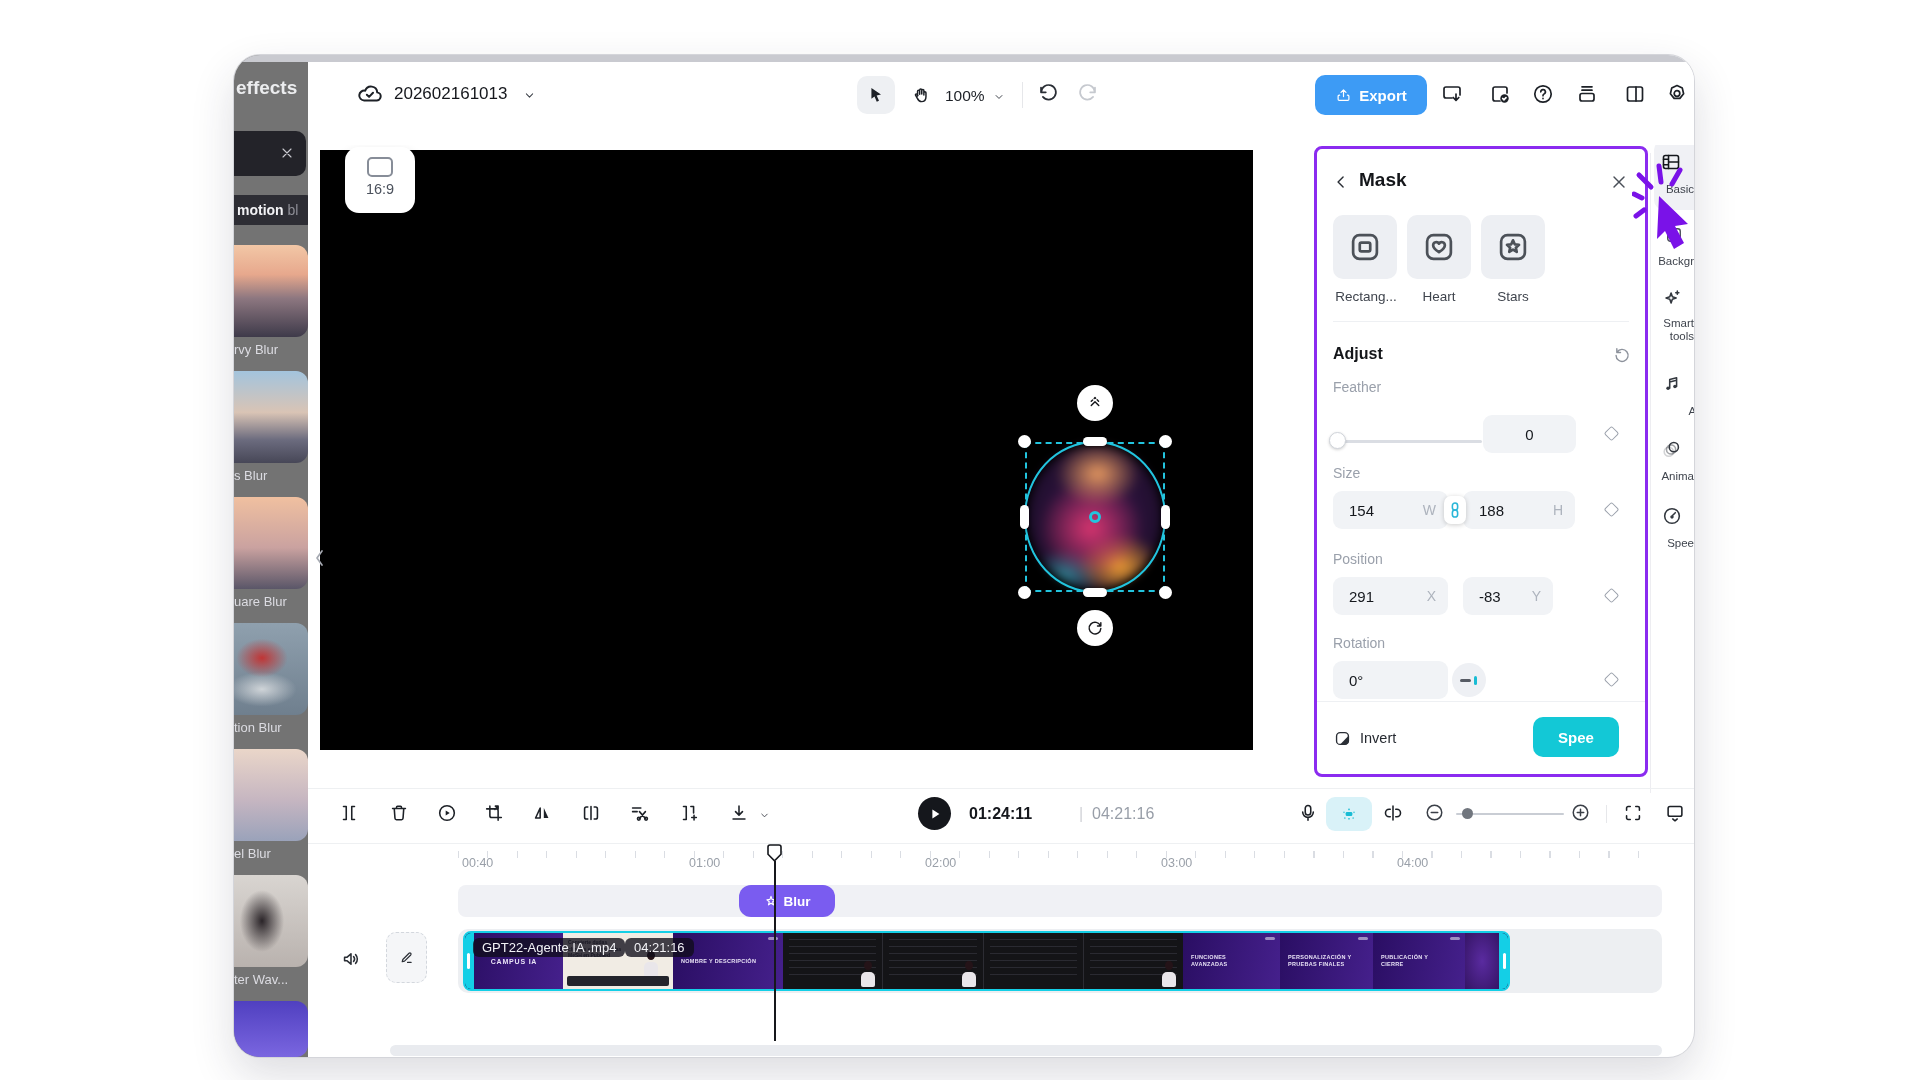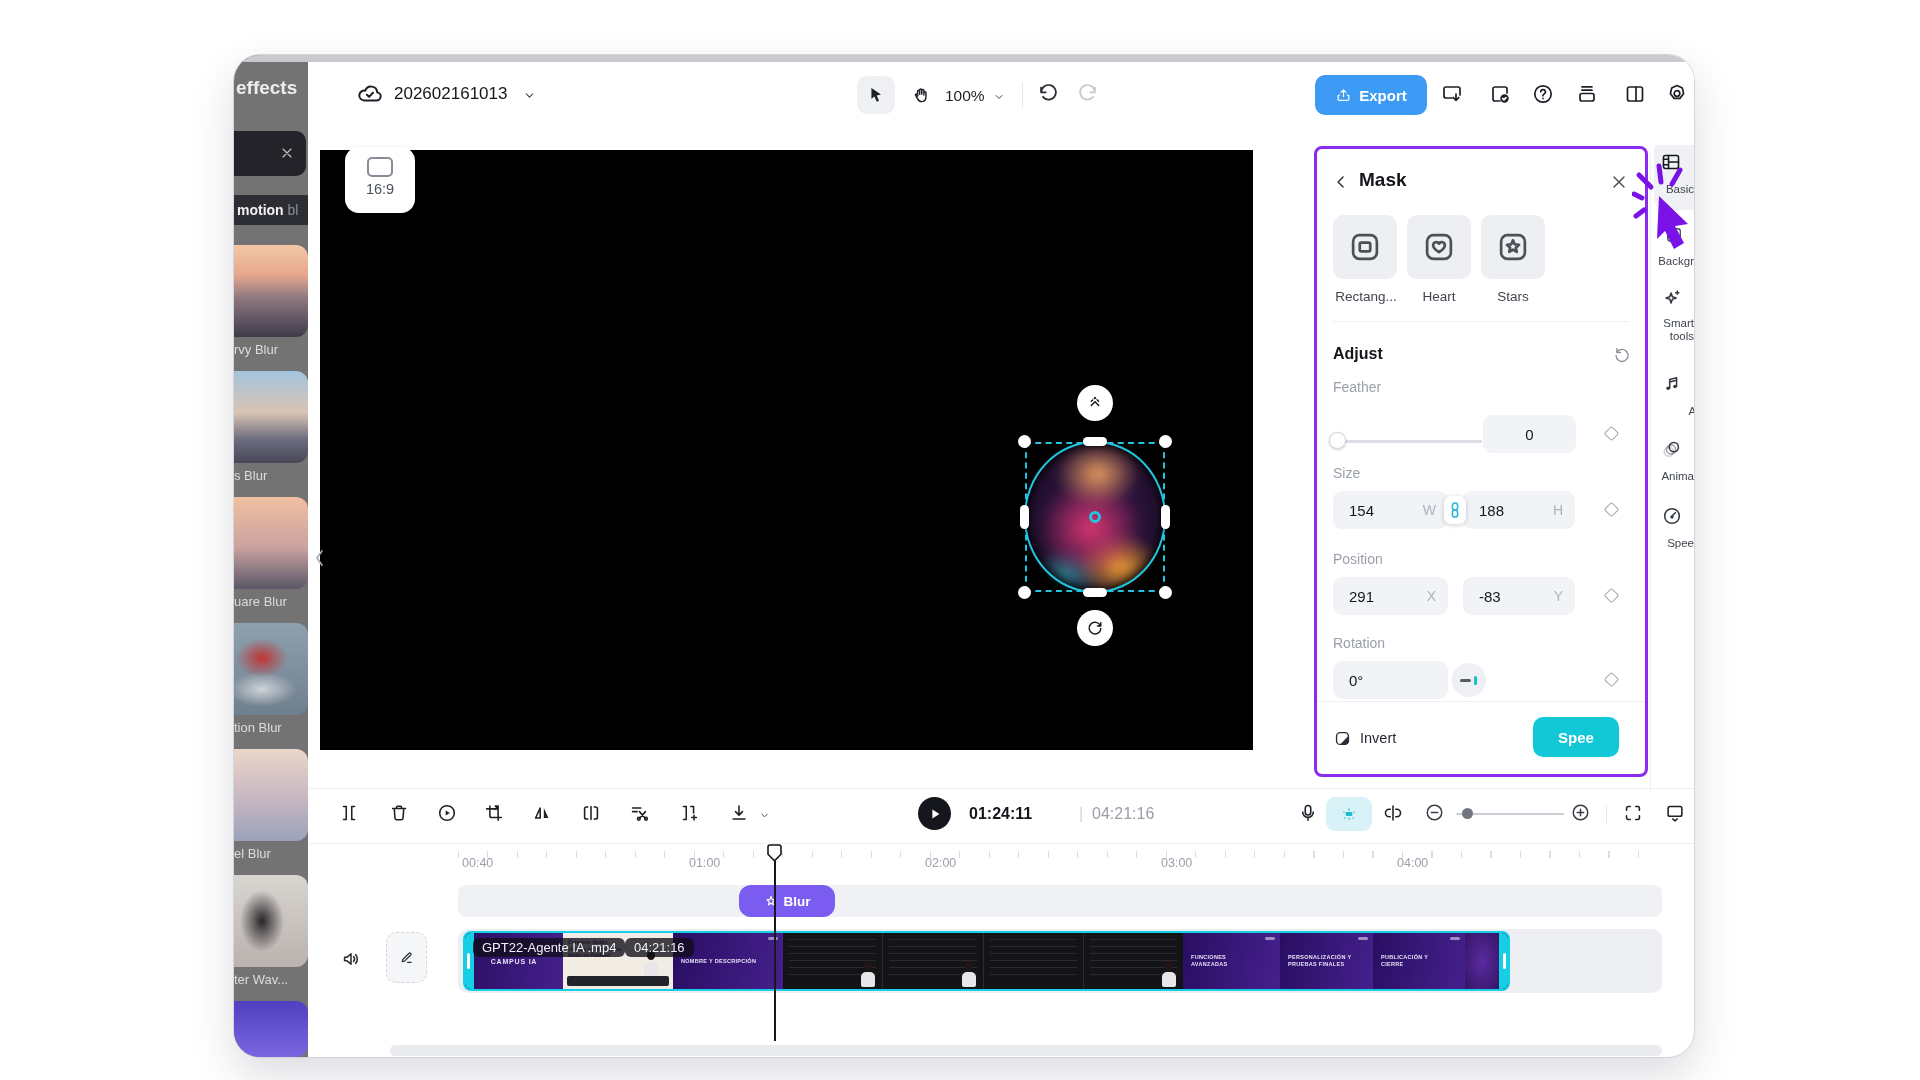--- a/index.html
+++ b/index.html
@@ -304,21 +304,21 @@
         <span>188</span>
         <span class="unit">H</span>
       </div>
     <div class="dia" style="left:289px;top:355px"></div>
 
     <div class="flab" style="top:402px">Position</div>
     <div class="vbox" style="left:16px;top:428px;width:115px">
         <span>291</span>
         <span class="unit">X</span>
       </div>
-    <div class="vbox" style="left:146px;top:428px;width:112px">
+    <div class="vbox" style="left:146px;top:428px;width:90px">
         <span>-83</span>
         <span class="unit">Y</span>
       </div>
     <div class="dia" style="left:289px;top:441px"></div>
 
     <div class="flab" style="top:486px">Rotation</div>
     <div class="vbox" style="left:16px;top:512px;width:115px">
         <span>0°</span>
       </div>
     <div class="dial">

